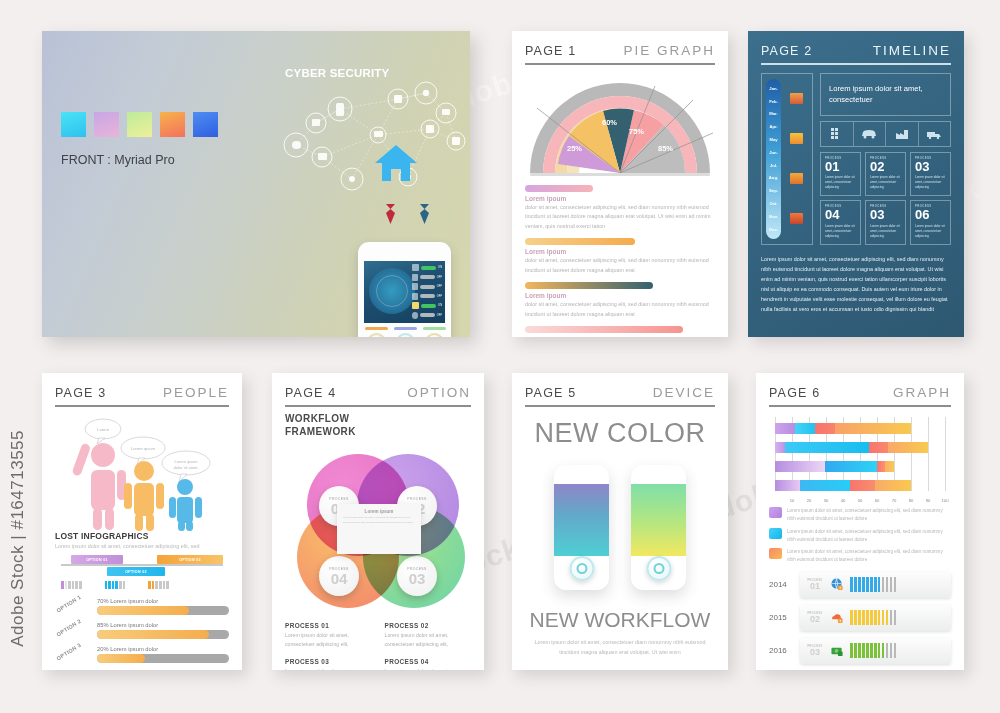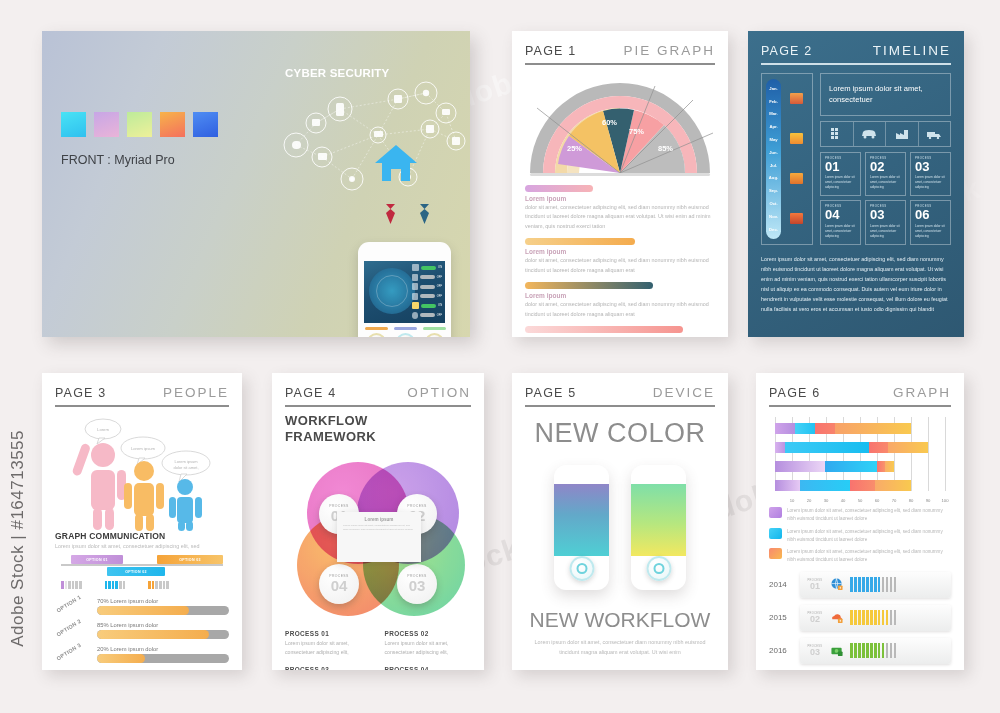--- a/index.html
+++ b/index.html
@@ -174,21 +174,21 @@
   .bar-cap { font-size: 5.8px; color: #777; margin-bottom: 2px; }
   .bar-track { height: 9px; border-radius: 5px; background: #a8a8a8; overflow: hidden; }
   .bar-fill { height: 100%; border-radius: 5px; background: linear-gradient(90deg,#f8cc7c,#f4ad4e); }
   .diag {
     position: absolute; left: -40px; font-size: 5.4px; font-weight: 700; color: #8a8a8a;
     transform: rotate(-32deg); transform-origin: left center; letter-spacing: .3px;
   }
 
   
   #page4 { left: 272px; top: 373px; width: 212px; height: 297px; padding: 12px 13px; }
-  .wf-h { font-size: 13px; font-weight: 700; color: #4a4a4a; line-height: 1.25; margin-top: 6px; letter-spacing: .4px; }
+  .wf-h { font-size: 10px; font-weight: 700; color: #4a4a4a; line-height: 1.25; margin-top: 6px; letter-spacing: .4px; }
   .venn { position: relative; width: 186px; height: 170px; margin: 6px auto 0; }
   .circ { position: absolute; width: 102px; height: 102px; border-radius: 50%; mix-blend-mode: multiply; opacity: .92; }
   .proc-node {
     position: absolute; width: 40px; height: 40px; border-radius: 50%;
     background: radial-gradient(circle at 35% 30%,#fff,#efefef);
     box-shadow: 0 3px 7px rgba(70,60,60,.28);
     display: flex; flex-direction: column; align-items: center; justify-content: center;
   }
   .proc-node .nl { font-size: 3.4px; color: #9a9a9a; letter-spacing: .4px; }
   .proc-node .nn { font-size: 15px; font-weight: 700; color: #cfcfcf; line-height: 1; }
@@ -576,21 +576,21 @@
           <circle cx="130" cy="74" r="8"></circle>
           <rect x="122" y="84" width="16" height="26" rx="4"></rect>
           <rect x="114" y="84" width="7" height="21" rx="3.5"></rect>
           <rect x="140" y="84" width="7" height="21" rx="3.5"></rect>
           <rect x="123" y="108" width="7" height="10" rx="3.5"></rect>
           <rect x="131" y="108" width="7" height="10" rx="3.5"></rect>
         </g>
       </svg>
     </div>
 
-    <div class="p3-h">GRAPH COMMUNICATION</div>
+    <div class="p3-h">LOST INFOGRAPHICS</div>
     <div class="p3-sub">Lorem ipsum dolor sit amet, consectetuer adipiscing elit, sed</div>
 
     <div class="opt-tabs">
       <div class="opt-rule"></div>
       <div class="opt-tab" style="left:16px;top:1px;width:52px;background:linear-gradient(90deg,#d5a8e6,#c08fd8)">OPTION 01</div>
       <div class="opt-tab" style="left:102px;top:1px;width:66px;background:linear-gradient(90deg,#f5a338,#f7c469)">OPTION 03</div>
       <div class="opt-tab" style="left:52px;top:13px;width:58px;background:linear-gradient(90deg,#3fc4f0,#1fb6ec)">OPTION 02</div>
     </div>
 
     <div class="batt-row">

